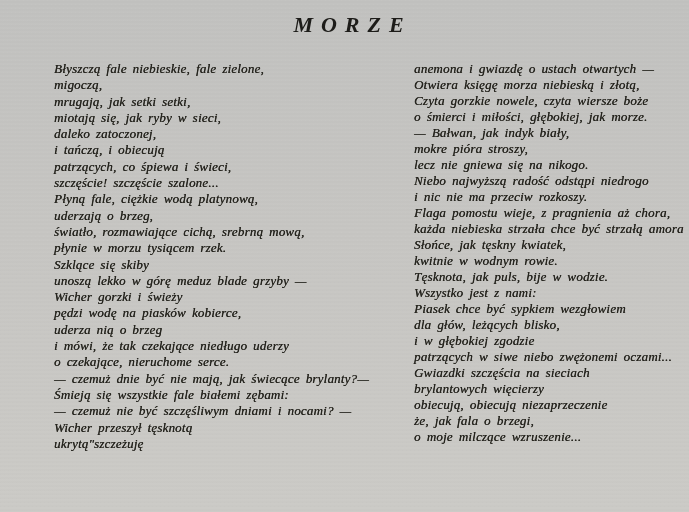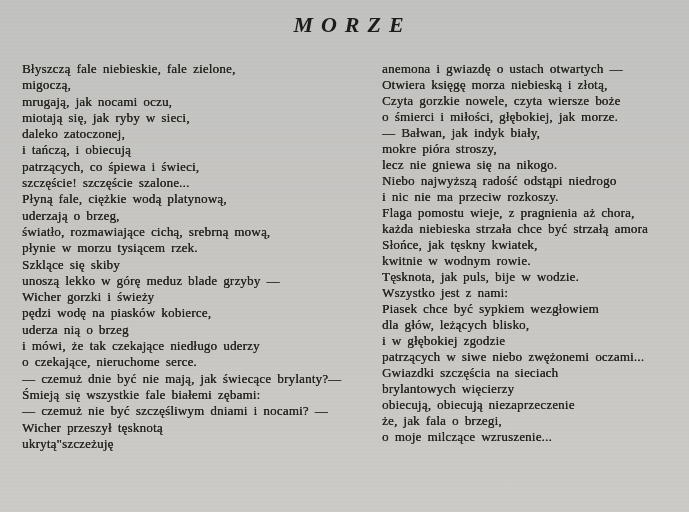--- a/index.html
+++ b/index.html
@@ -36,26 +36,28 @@
     font-weight: bold;
     font-size: 22px;
     letter-spacing: 8px;
     color: #1d1c19;
     margin: 4px;
     text-indent: 8px; 
   }
   .poem-column {
     position: absolute;
     top: 61px;
+    font-style: italic;
     font-size: 13px;
     color: #26251f;
     word-spacing: 2.5px;
     letter-spacing: 0.2px;
     text-shadow: 0.25px 0 0 currentColor; 
     white-space: nowrap;
+    margin-left: 32px;
   }
   .poem-column.left {
     left: 22px;
     width: 335px;
     line-height: 16.3px;
   }
   .poem-column.right {
     left: 382px;
     width: 300px;
     line-height: 16.0px;
@@ -67,21 +69,21 @@
 </head>
 <body>
 
 <div class="grain"></div>
 
 <h1 class="page-title">MORZE</h1>
 
 <div class="poem-column left">
     <div class="poem-line">Błyszczą fale niebieskie, fale zielone,</div>
     <div class="poem-line">migoczą,</div>
-    <div class="poem-line">mrugają, jak nocami oczu,</div>
+    <div class="poem-line">mrugają, jak setki setki,</div>
     <div class="poem-line">miotają się, jak ryby w sieci,</div>
     <div class="poem-line">daleko zatoczonej,</div>
     <div class="poem-line">i tańczą, i obiecują</div>
     <div class="poem-line">patrzących, co śpiewa i świeci,</div>
     <div class="poem-line">szczęście! szczęście szalone...</div>
     <div class="poem-line">Płyną fale, ciężkie wodą platynową,</div>
     <div class="poem-line">uderzają o brzeg,</div>
     <div class="poem-line">światło, rozmawiające cichą, srebrną mową,</div>
     <div class="poem-line">płynie w morzu tysiącem rzek.</div>
     <div class="poem-line">Szklące się skiby</div>

